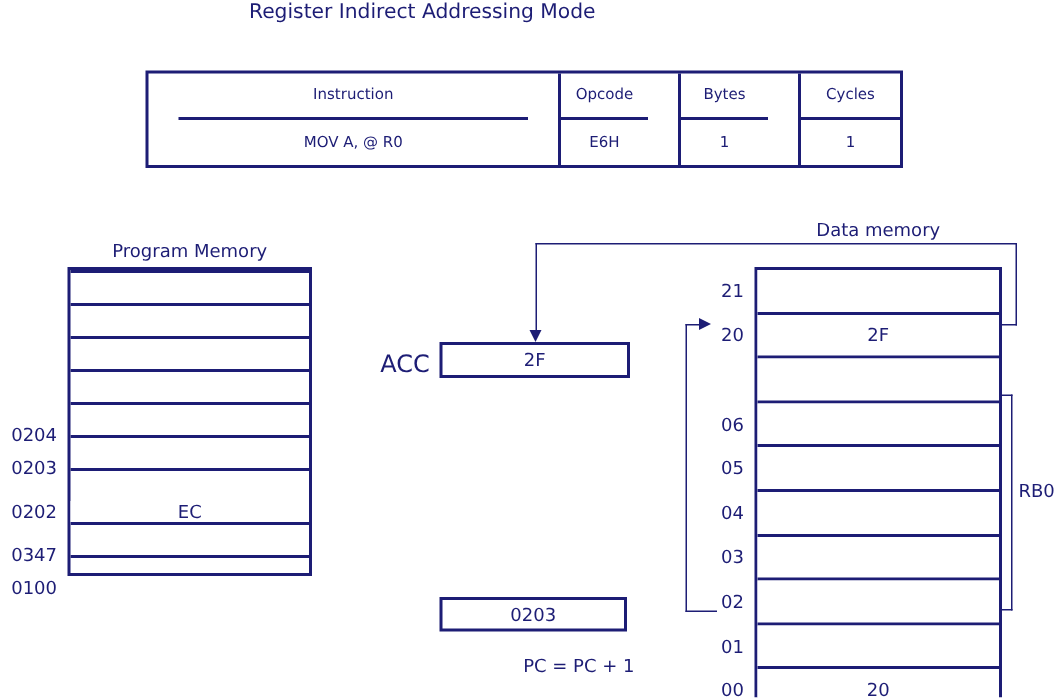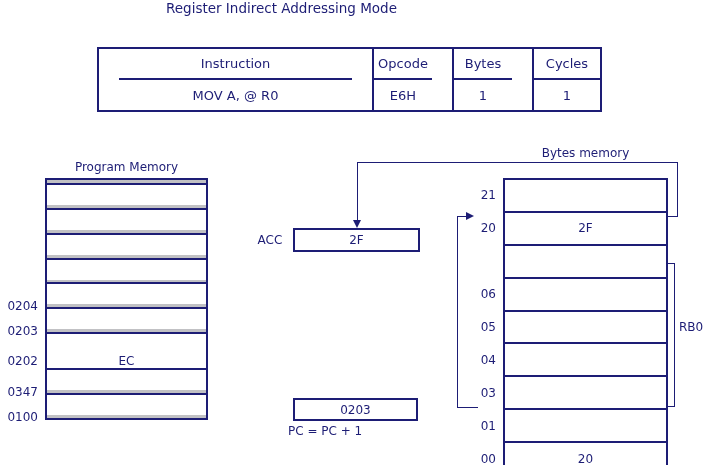--- a/index.html
+++ b/index.html
@@ -30,36 +30,36 @@
     left: 97px; top: 47px;
     width: 505px; height: 65px;
     border: 2px solid var(--navy);
     display: grid;
     grid-template-columns: 253px 80px 80px 88px;
     grid-template-rows: 29px 32px;
     background: var(--bg);
   }
   .inst-table .cell {
     display: flex; align-items: center; justify-content: center;
-    font-size: 13px;
+    font-size: 10px;
     margin-left: 20px;
   }
   .inst-table .cell.bl { border-left: 2px solid var(--navy); }
   .inst-table .cell.bt { border-top: 2px solid var(--navy); }
   
   .mem-label { position: absolute; text-align: center; font-size: 12px; white-space: nowrap; }
   .pm-label { left: 45px; top: 160px; width: 163px; }
   .dm-label { left: 503px; top: 146px; width: 165px; }
   .mem-block {
     position: absolute;
     border: 2px solid var(--navy);
     display: flex; flex-direction: column;
     background: var(--bg);
   }
-  .pm-block { left: 45px; top: 178px; width: 163px; height: 242px; gap: 20px; }
+  .pm-block { left: 45px; top: 178px; width: 163px; height: 206px; gap: 20px; }
   .dm-block { left: 503px; top: 178px; width: 165px; height: 298px; }
   .mem-row {
     position: relative;
     flex: 1;
     display: flex; align-items: center; justify-content: center;
     border-bottom: 2px solid var(--navy);
     background: var(--bg);
     font-size: 12px;
   }
   .mem-row:last-child { border-bottom: none; }
@@ -79,25 +79,25 @@
     position: absolute;
     border: 2px solid var(--navy);
     background: var(--bg);
     display: flex; align-items: center; justify-content: center;
     font-size: 12px;
   }
   .acc-box { left: 293px; top: 228px; width: 127px; height: 24px; }
   .pc-box  { left: 293px; top: 398px; width: 125px; height: 23px; }
   .acc-label {
     position: absolute; left: 252px; top: 233px; width: 36px;
-    text-align: center; font-size: 12px;
+    text-align: center; font-size: 16px;
   }
   .pc-caption {
-    position: absolute; left: 288px; top: 424px; width: 135px;
-    text-align: left; font-size: 12px;
+    position: absolute; left: 288px; top: 437px; width: 135px;
+    text-align: right; font-size: 12px;
   }
   
   .rb0-bracket {
     position: absolute;
     left: 668px; top: 263px;
     width: 7px; height: 144px;
     border-top: 1px solid var(--navy);
     border-right: 1px solid var(--navy);
     border-bottom: 1px solid var(--navy);
   }
@@ -176,21 +176,21 @@
       <div class="mem-row filled">
         <span class="mem-addr">0347</span>
         <span></span>
       </div>
       <div class="mem-row filled">
         <span class="mem-addr">0100</span>
         <span></span>
       </div>
     </div>
 
-  <div class="mem-label dm-label">Bytes memory</div>
+  <div class="mem-label dm-label">Data memory</div>
   <div class="mem-block dm-block">
       <div class="mem-row">
         <span class="mem-addr">21</span>
         <span></span>
       </div>
       <div class="mem-row">
         <span class="mem-addr">20</span>
         <span>2F</span>
       </div>
       <div class="mem-row">
@@ -203,20 +203,24 @@
       <div class="mem-row">
         <span class="mem-addr">05</span>
         <span></span>
       </div>
       <div class="mem-row">
         <span class="mem-addr">04</span>
         <span></span>
       </div>
       <div class="mem-row">
         <span class="mem-addr">03</span>
+        <span></span>
+      </div>
+      <div class="mem-row">
+        <span class="mem-addr">02</span>
         <span></span>
       </div>
       <div class="mem-row">
         <span class="mem-addr">01</span>
         <span></span>
       </div>
       <div class="mem-row">
         <span class="mem-addr">00</span>
         <span>20</span>
       </div>

